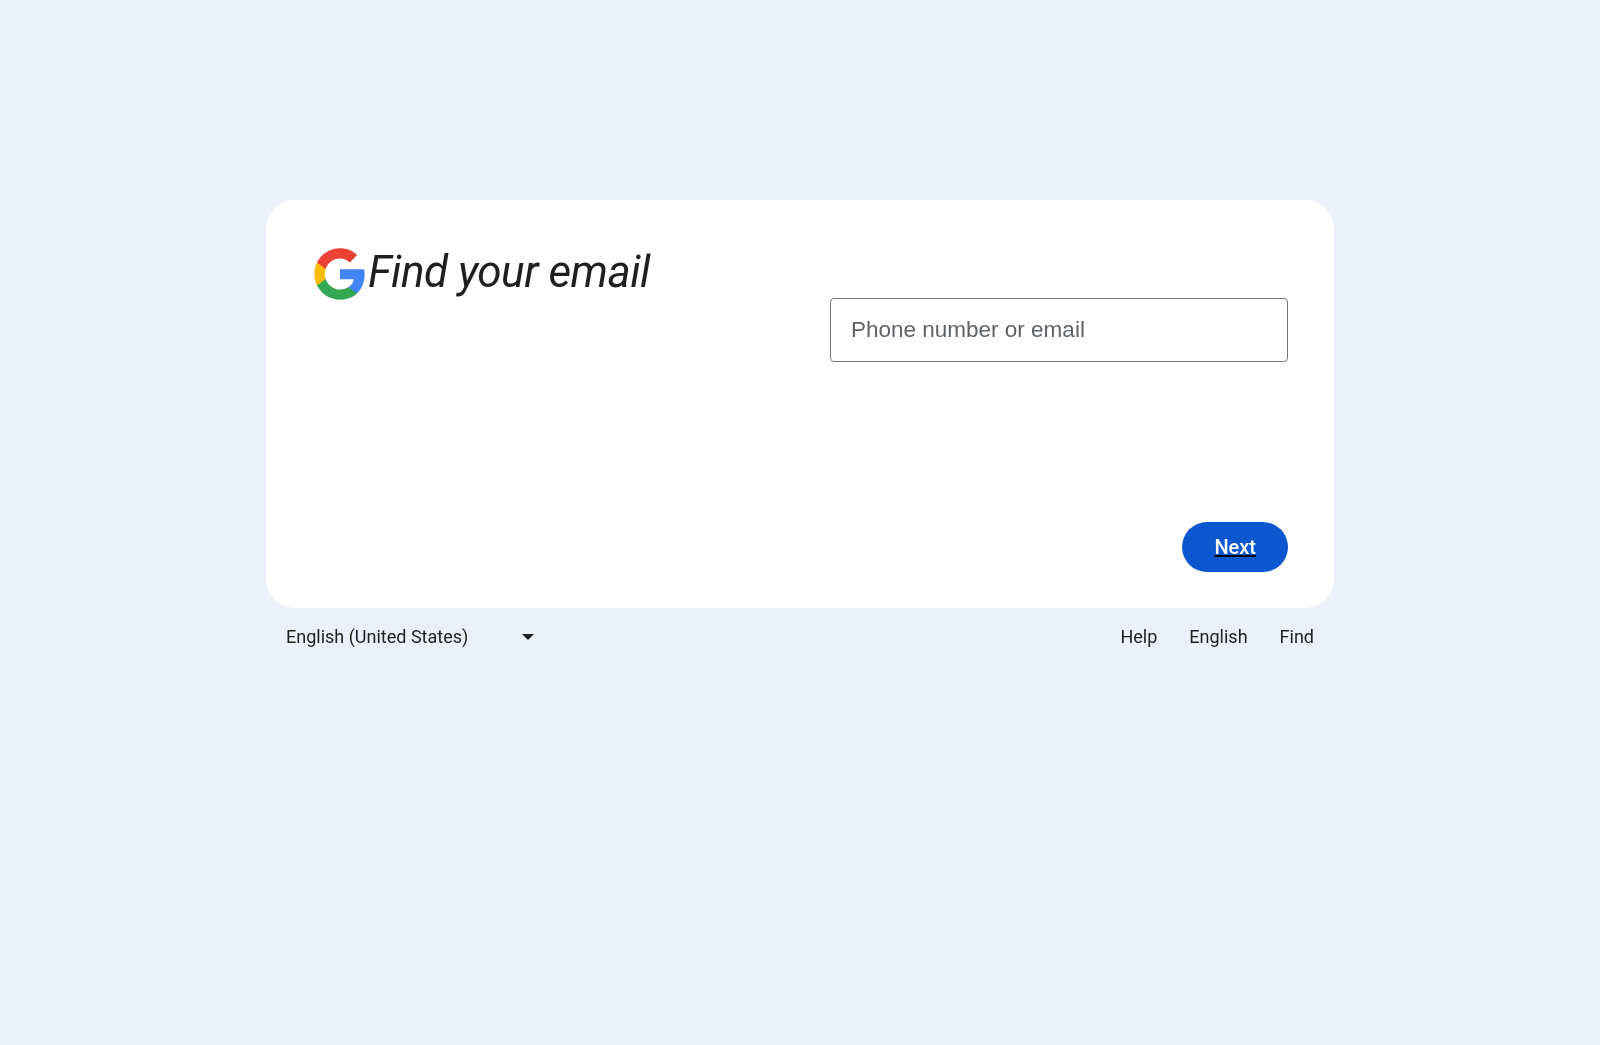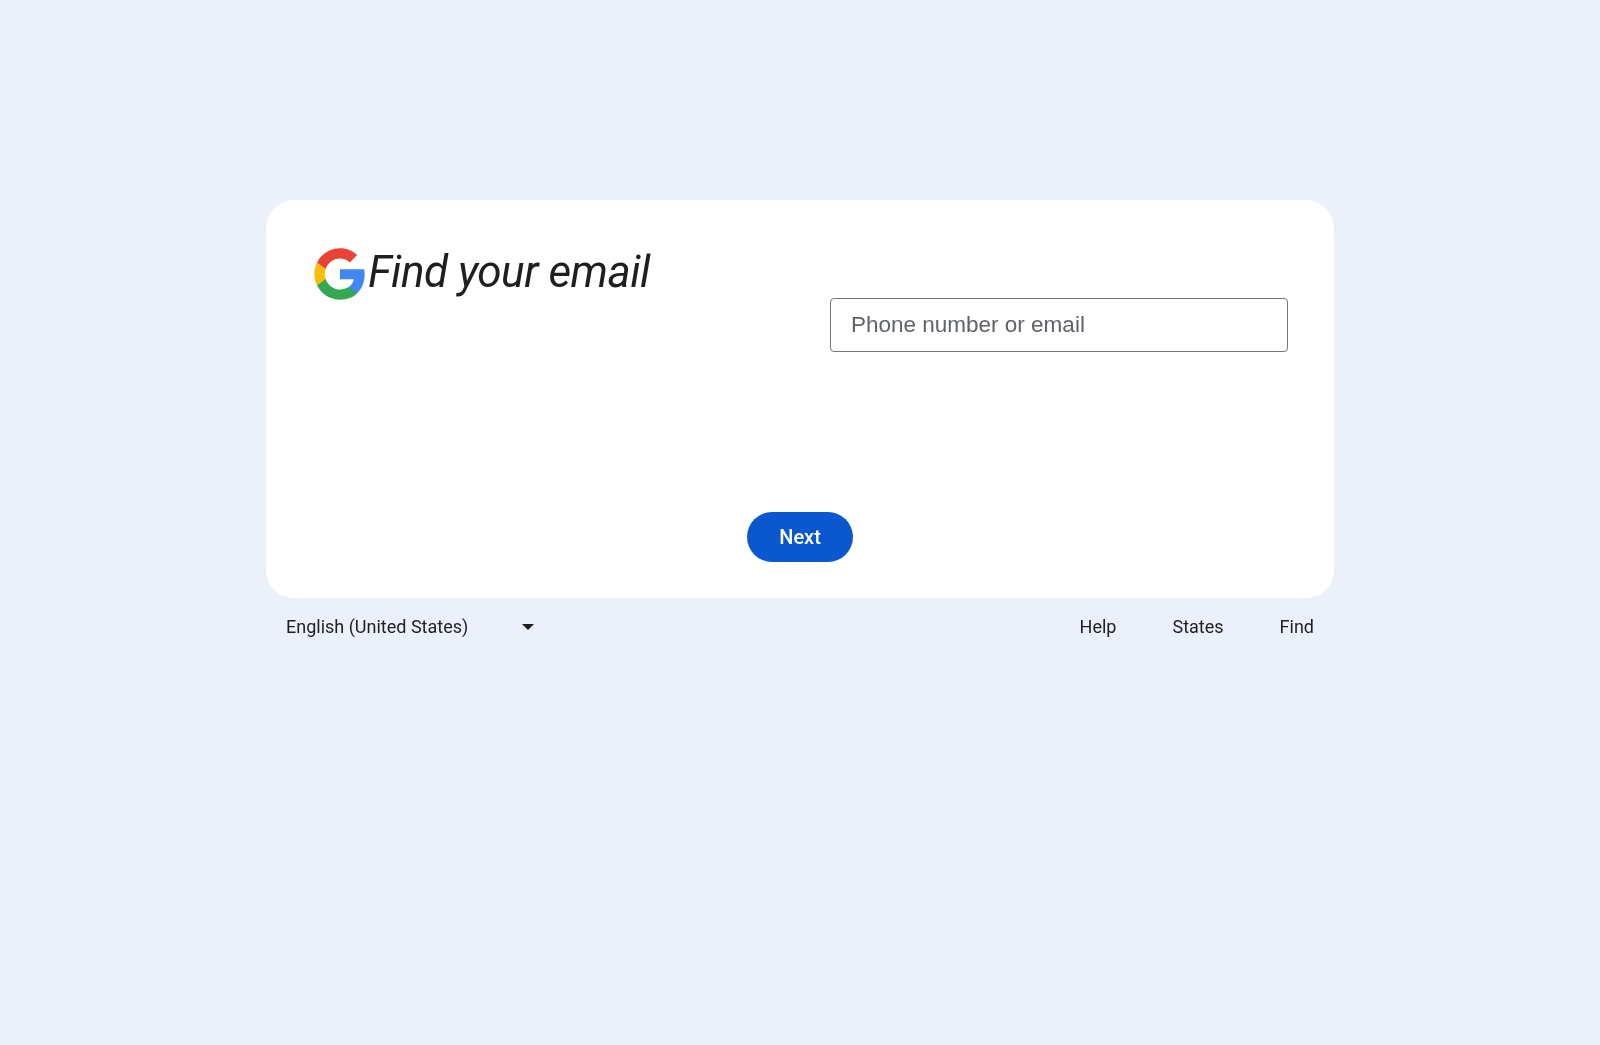--- a/index.html
+++ b/index.html
@@ -68,39 +68,40 @@
       font-weight: 400;
     }
     
     .input-wrapper {
       position: relative;
       margin-top: 52px;
     }
     
     .text-input {
       width: 100%;
-      height: 54px;
+      height: 64px;
       border: 1px solid #747775;
       border-radius: 4px;
       padding: 0 20px;
       font-size: 22px;
       color: #1f1f1f;
       background: transparent;
       outline: none;
     }
     
     .text-input::placeholder {
       color: #5f6368;
       font-size: 22.5px;
     }
     
     .button-row {
       display: flex;
-      justify-content: center;
+      justify-content: flex-end;
       margin-top: 160px;
+      text-decoration: underline;
     }
     
     .next-button {
       background-color: #0b57d0;
       color: #ffffff;
       border: none;
       border-radius: 26px;
       padding: 13px 32px;
       font-size: 20px;
       font-weight: 500;
@@ -129,21 +130,21 @@
     .dropdown-icon {
       width: 0;
       height: 0;
       border-left: 6px solid transparent;
       border-right: 6px solid transparent;
       border-top: 6px solid #1f1f1f;
     }
     
     .footer-links {
       display: flex;
-      gap: 56px;
+      gap: 32px;
       text-align: center;
     }
     
     .footer-link {
       color: #1f1f1f;
       font-size: 18px;
       text-decoration: none;
       cursor: pointer;
     }
   </style>
@@ -174,16 +175,16 @@
   </div>
 </div>
 
 <div class="footer">
   <div class="language-selector">
     <span>English (United States)</span>
     <span class="dropdown-icon"></span>
   </div>
   <div class="footer-links">
     <a class="footer-link">Help</a>
-    <a class="footer-link">States</a>
+    <a class="footer-link">English</a>
     <a class="footer-link">Find</a>
   </div>
 </div>
 
 </body></html>

